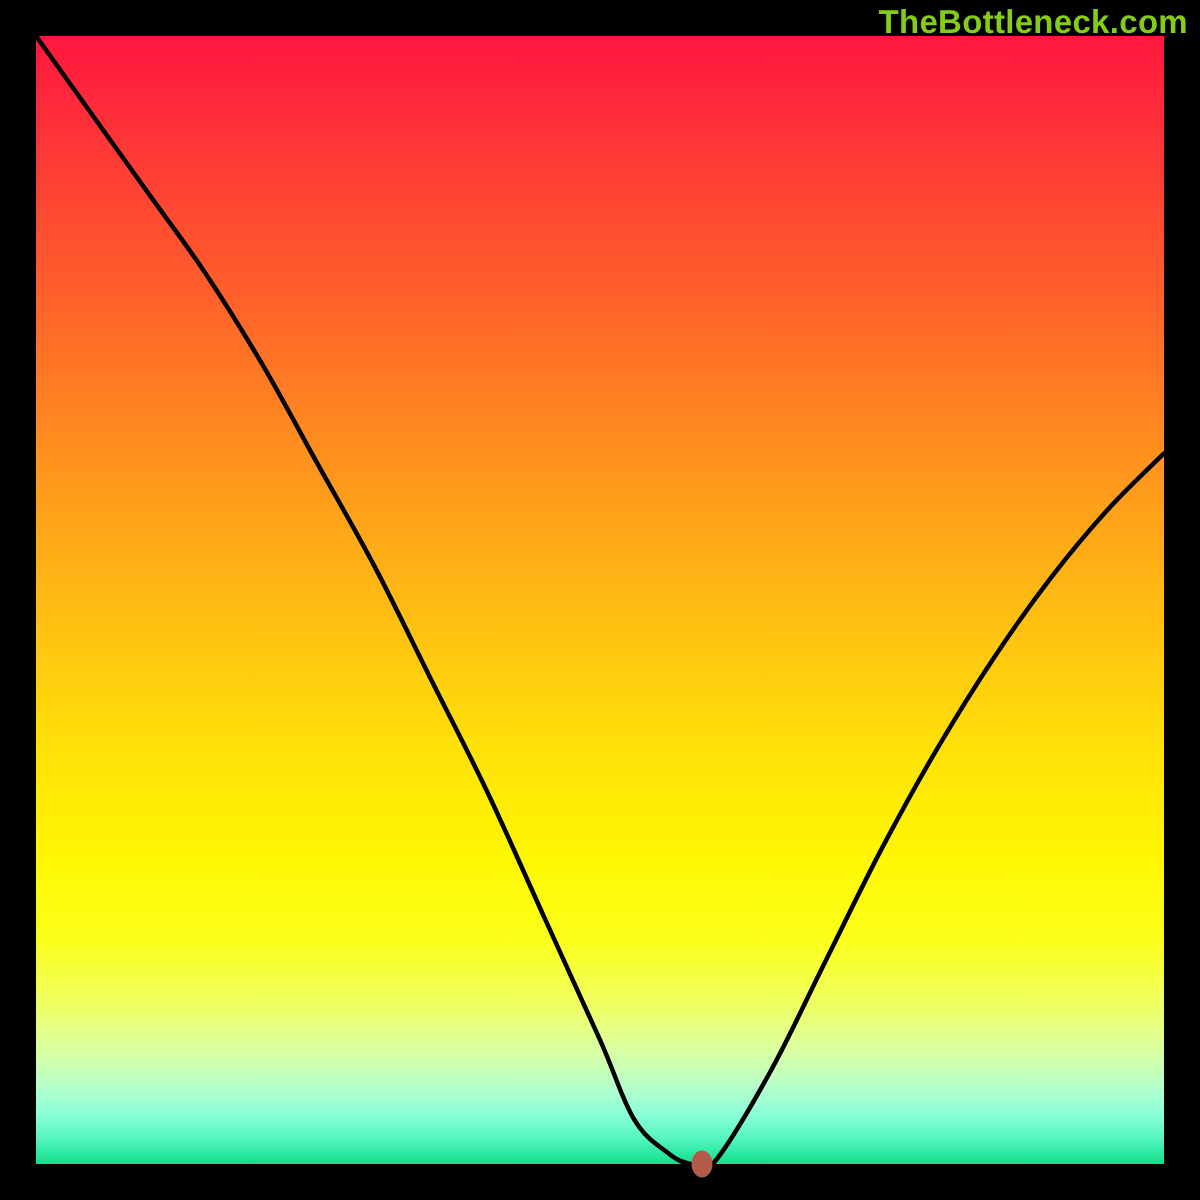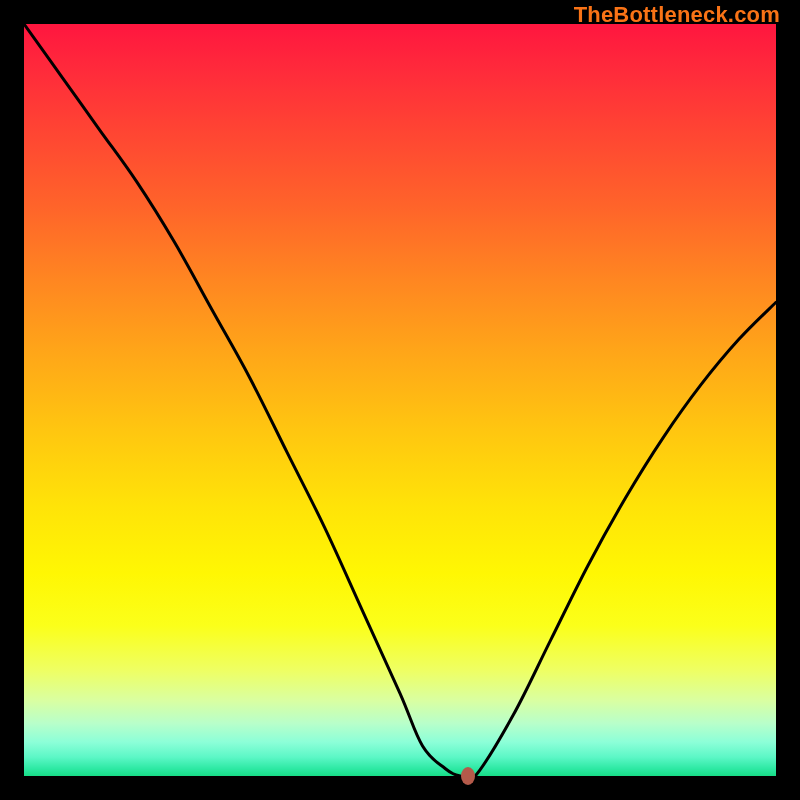--- a/index.html
+++ b/index.html
@@ -6,25 +6,25 @@
   html, body { width: 800px; height: 800px; overflow: hidden; background: #000; }
   .container {
     position: relative;
     width: 800px;
     height: 800px;
     background: #000;
   }
   .watermark {
     position: absolute;
     top: 2px;
-    right: 20px;
+    right: 8px;
     font-family: Arial, Helvetica, sans-serif;
     font-size: 22px;
     font-weight: 600;
-    color: #f97316;
+    color: #84cc16;
     letter-spacing: 0.2px;
     z-index: 5;
   }
   .plot-frame {
     position: absolute;
     left: 24px;
     top: 24px;
     width: 752px;
     height: 752px;
     background: #000;

